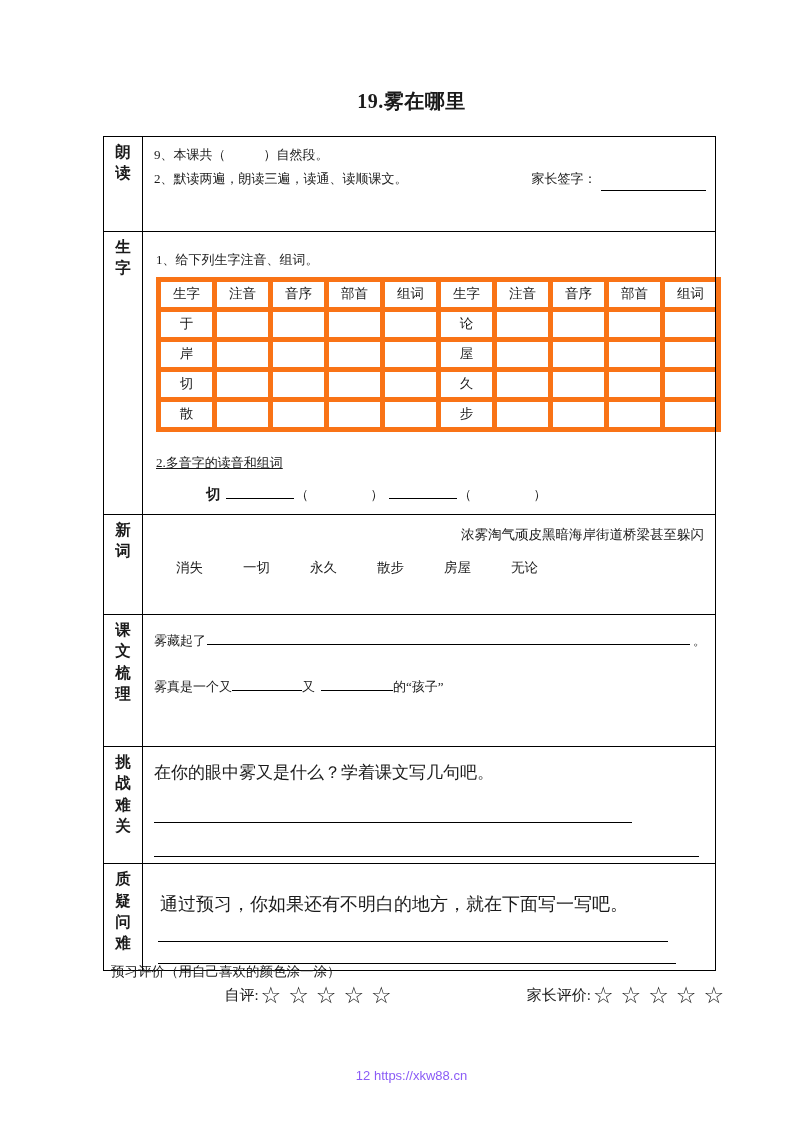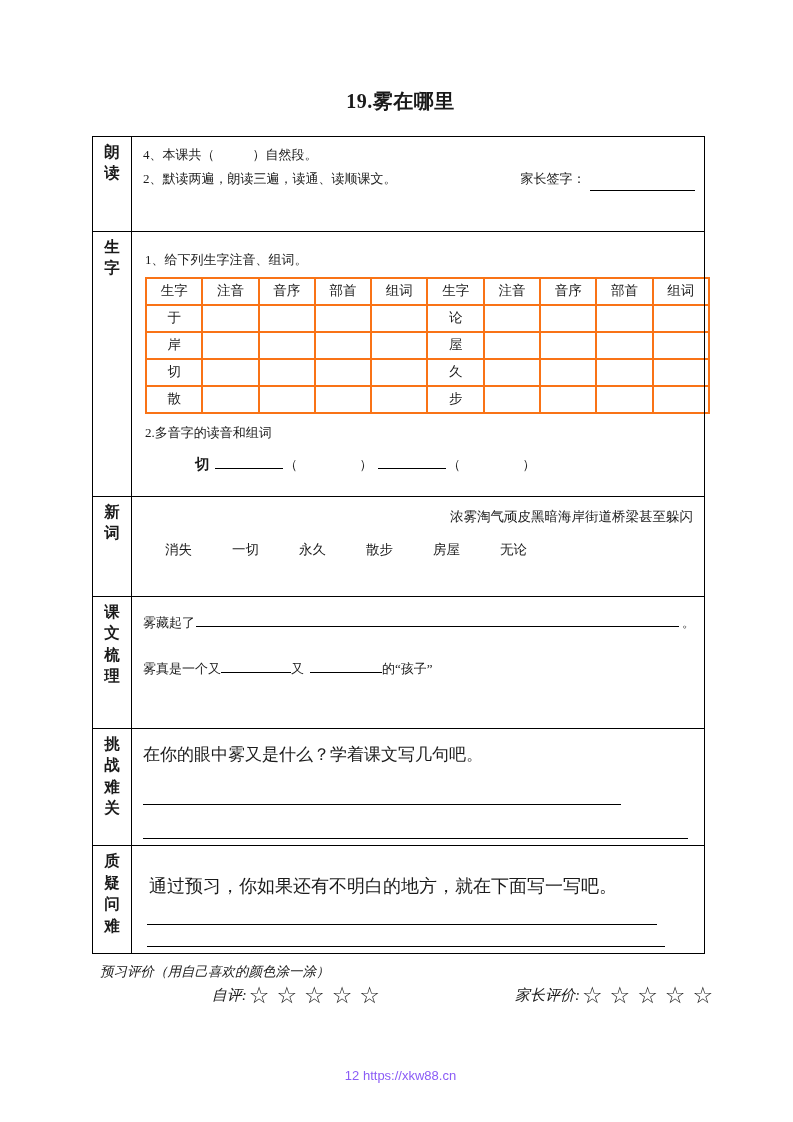--- a/index.html
+++ b/index.html
@@ -12,21 +12,21 @@
     width: 793px;
     height: 1122px;
     position: relative;
     font-family: "Liberation Serif", "DejaVu Serif", serif;
     color: #1a1a1a;
     overflow: hidden;
   }
 
   .page {
     position: absolute;
-    top: 0; left: 4px;
+    top: 0; left: 15px;
     width: 686px;
     height: 1122px;
   }
 
   
   .title {
     position: absolute;
     top: 88px;
     left: 0;
     width: 793px;
@@ -93,32 +93,32 @@
   .r-shengzi { height: 265px; }
   .q1 { margin: 10px 0 5px 2px; font-size: 13px; }
 
   table.grid {
     border-collapse: collapse;
     table-layout: fixed;
     width: 565px;
     margin-left: 2px;
   }
   table.grid td {
-    border: 2px solid #f97316;
+    border: 5px solid #f97316;
     height: 25px;
     text-align: center;
     vertical-align: middle;
     font-size: 13.5px;
     padding: 0;
   }
   table.grid td.hd { font-size: 13.5px; }
   .gcol-char { width: 56px; }
   .gcol-oth  { width: 56px; }
 
-  .q2 { margin: 7px 0 0 2px; font-size: 13px; }
+  .q2 { margin: 19px 0 0 2px; font-size: 13px; text-decoration: underline; }
   .duoyin {
     margin: 6px 0 0 52px;
     display: flex;
     align-items: baseline;
     font-size: 13px;
   }
   .duoyin .hz { font-weight: bold; font-size: 14.5px; }
   .ul-blank {
     display: inline-block;
     border-bottom: 1.3px solid #000;
@@ -191,21 +191,20 @@
   .zl-a { width: 510px; margin-top: 20px; margin-left: 4px; }
   .zl-b { width: 518px; margin-top: 21px; margin-left: 4px; }
 
   
   .eval {
     position: absolute;
     left: 96px;
     top: 963px;
     width: 620px;
     font-size: 13.5px;
-    font-style: italic;
   }
   .eval-title { margin-bottom: 3px; }
   .eval-row { display: flex; align-items: center; justify-content: flex-end; }
   .eval-group { display: flex; align-items: center; }
   .eval-group .lab { font-size: 15px; }
   .stars { display: flex; align-items: center; margin-left: 2px; }
   .star {
     font-size: 23px;
     line-height: 1;
     margin-right: 7px;
@@ -235,21 +234,21 @@
   <table class="sheet">
       <tbody>
 
     <tr class="r-langdu">
       <td class="lbl-cell">
         <span class="ch">朗</span>
         <span class="ch">读</span>
       </td>
       <td class="body-cell">
         <div class="langdu-line">
-          <span>4、本课共（</span><span class="paren-gap"></span><span>）自然段。</span>
+          <span>9、本课共（</span><span class="paren-gap"></span><span>）自然段。</span>
         </div>
         <div class="langdu-line2">
           <span class="lead">2、默读两遍，朗读三遍，读通、读顺课文。</span>
           <span class="sign-wrap">
             <span class="sign-label">家长签字：</span>
             <span class="sign-blank"></span>
           </span>
         </div>
       </td>
     </tr>

